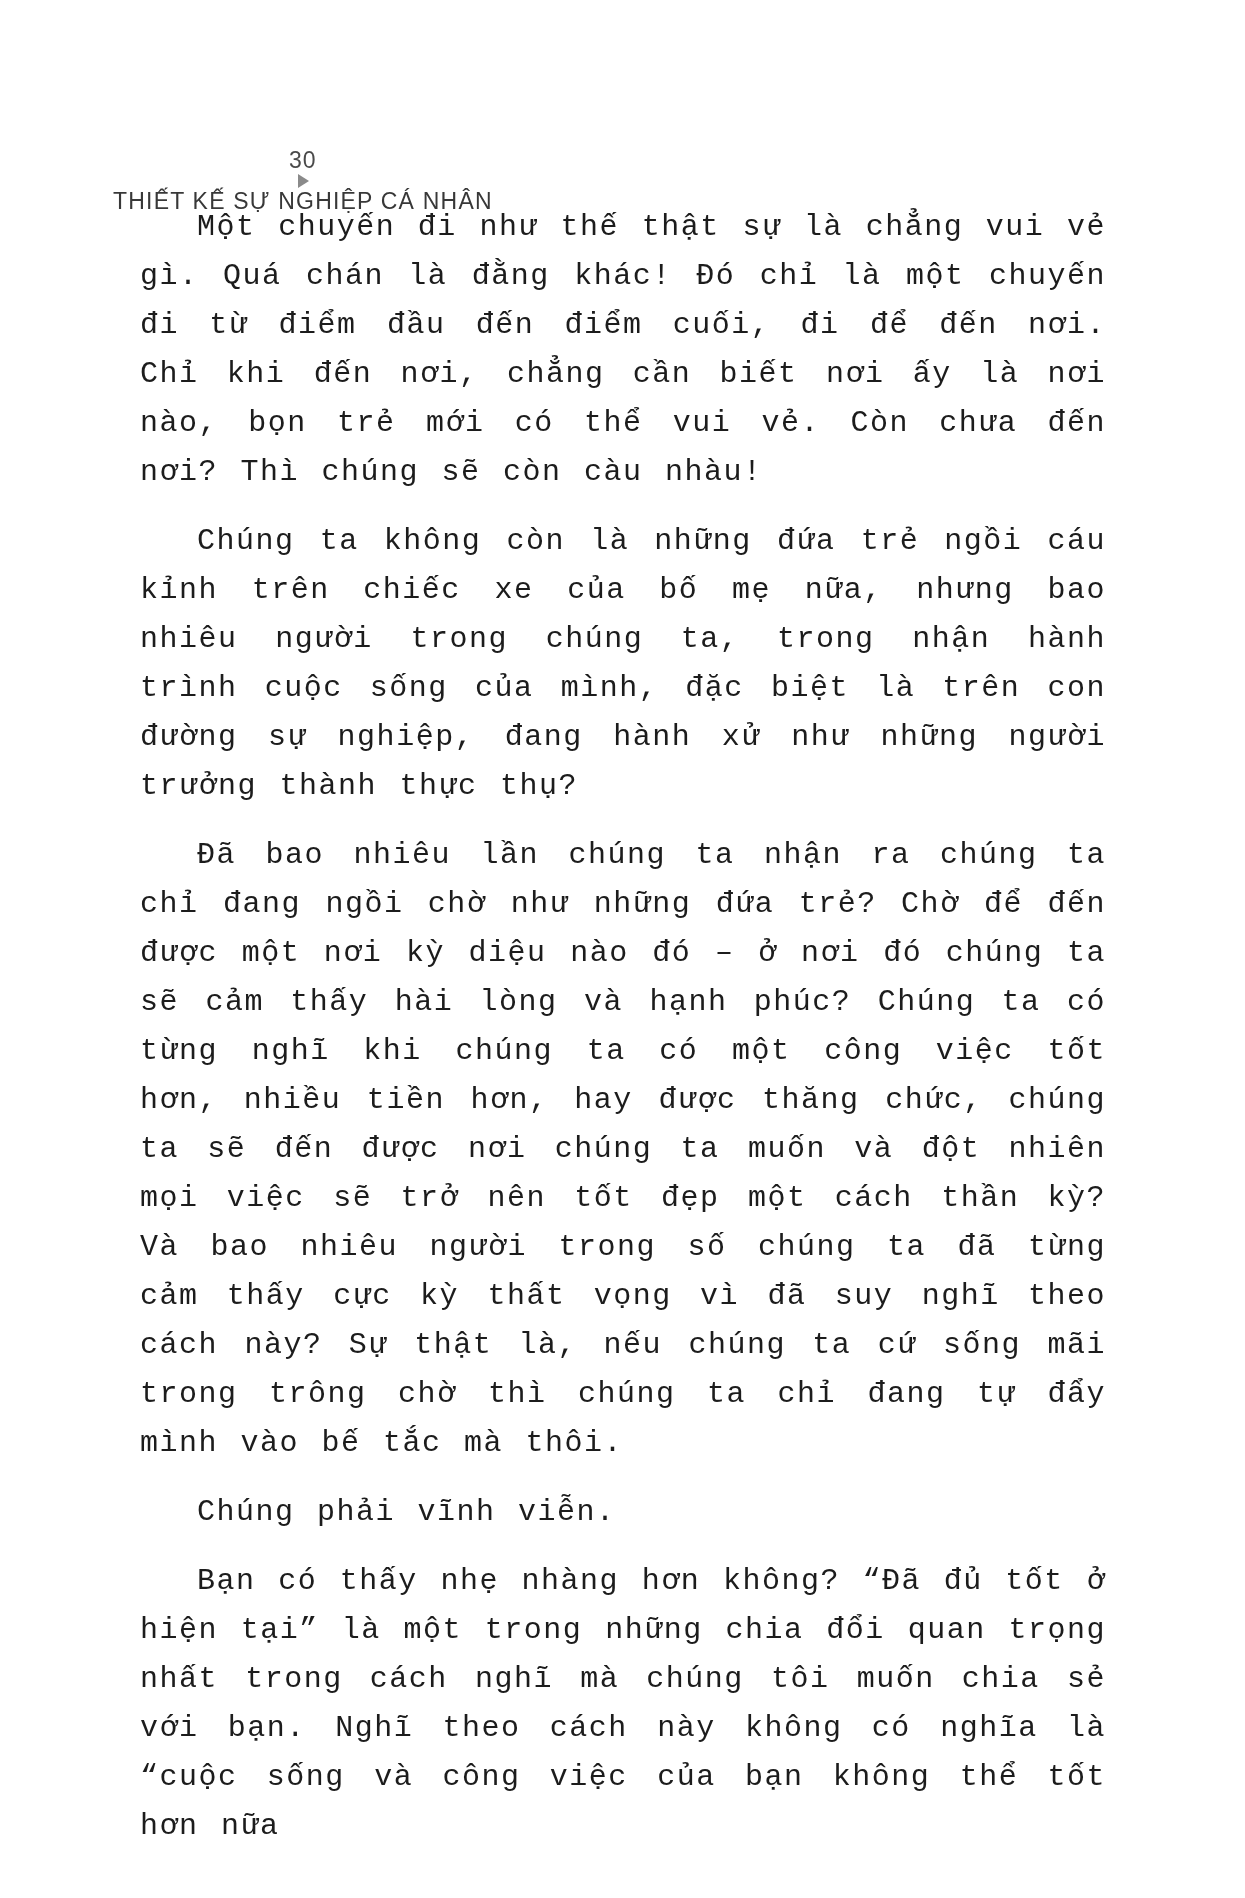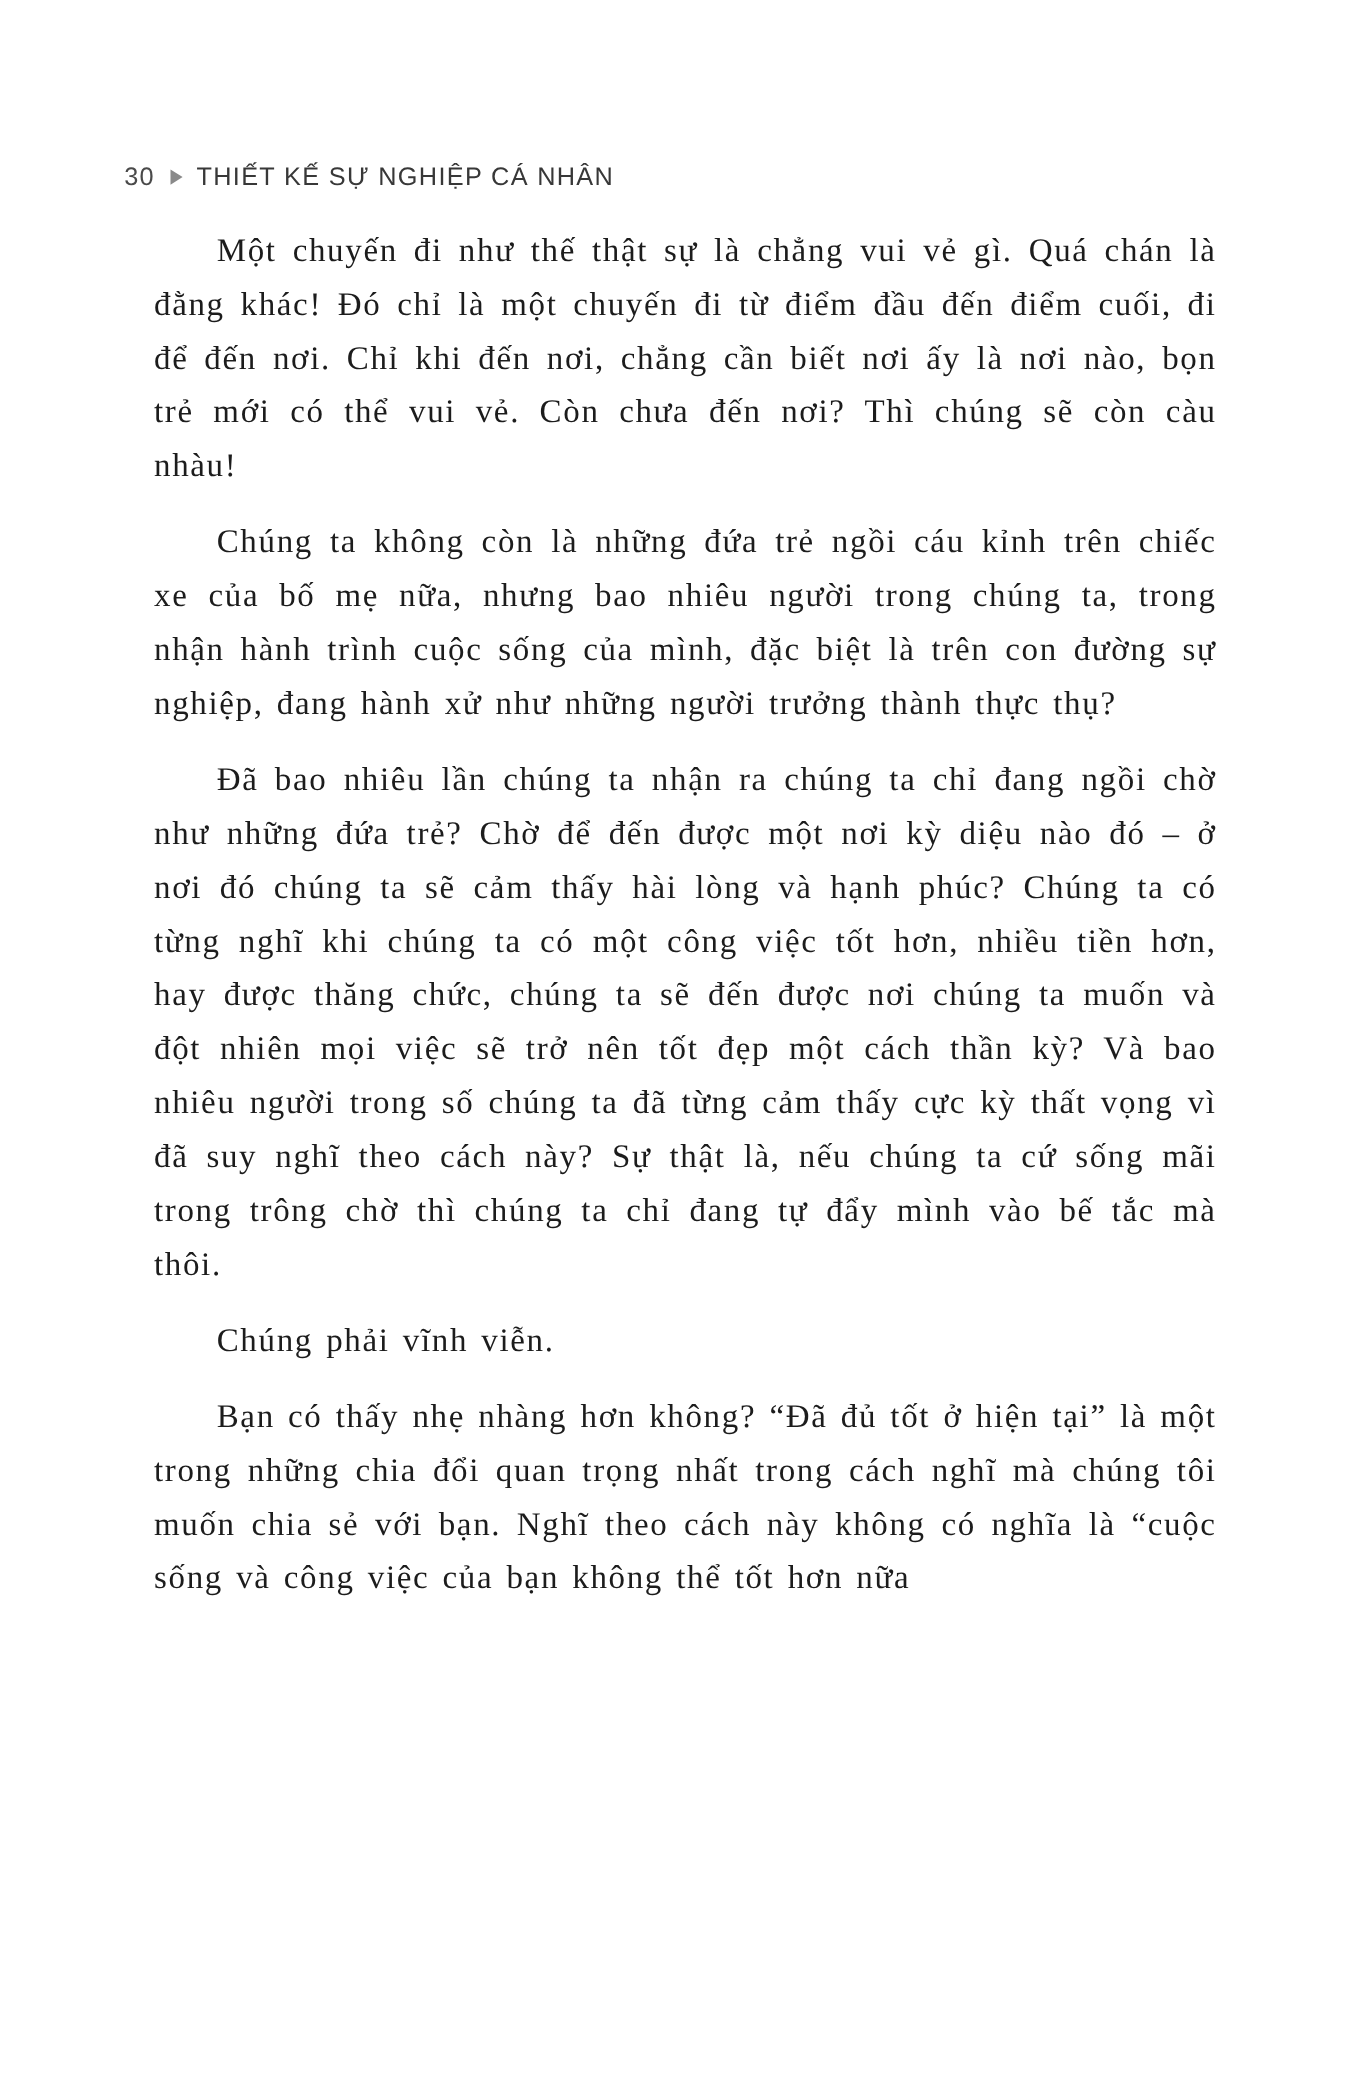--- a/index.html
+++ b/index.html
@@ -15,20 +15,21 @@
     overflow: hidden;
   }
   .running-header {
     position: absolute;
     top: 147px;
     left: 113px;
     display: flex;
     align-items: center;
     font-family: "Liberation Sans", sans-serif;
     color: #3a3a3a;
+    flex-direction: column;
   }
   .page-num {
     font-size: 23px;
     font-weight: 500;
     color: #4a4a4a;
     letter-spacing: 1px;
   }
   .tri {
     width: 0;
     height: 0;
@@ -53,20 +54,21 @@
     font-size: 30px;
     line-height: 49px;
     letter-spacing: 1.5px;
     word-spacing: 3px;
     color: #1c1c1c;
     text-align: justify;
   }
   .body-text p {
     margin: 0 0 20px 0;
     text-indent: 57px;
+    font-family: Liberation Mono, monospace;
   }
 </style>
 </head>
 <body>
 
 <div class="page">
 
   <header class="running-header">
     <span class="page-num">30</span>
     <span class="tri"></span>

